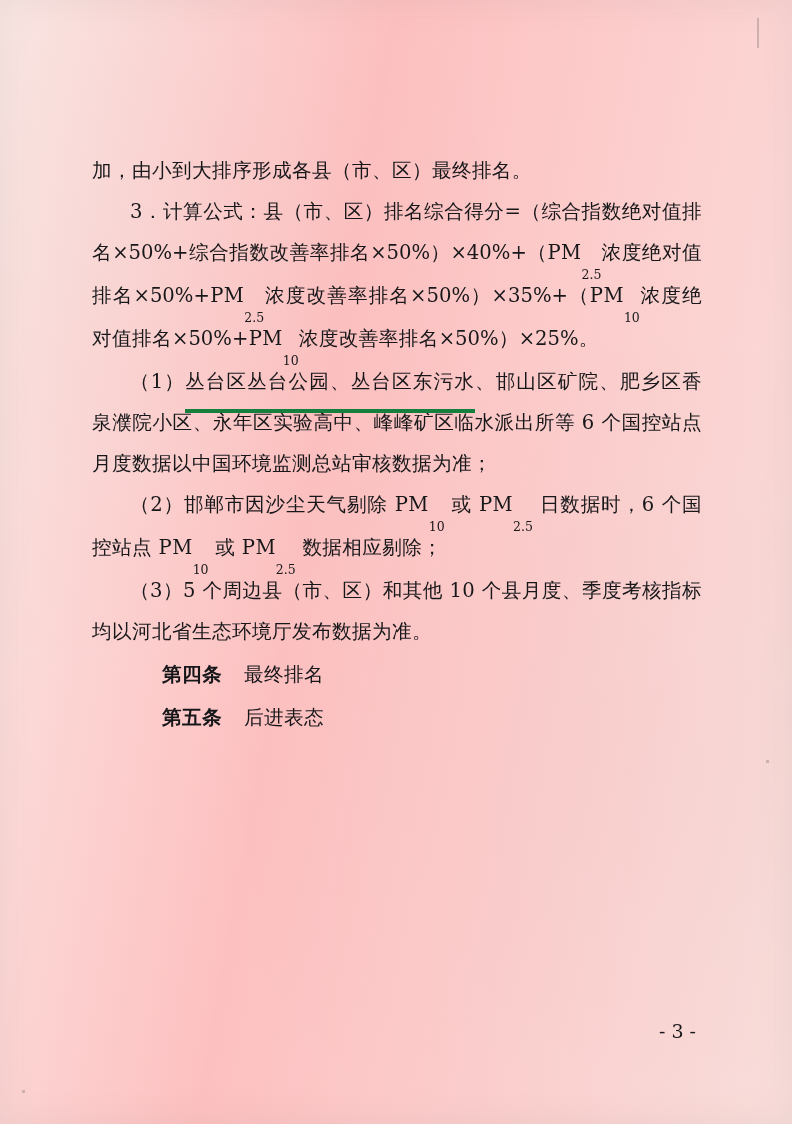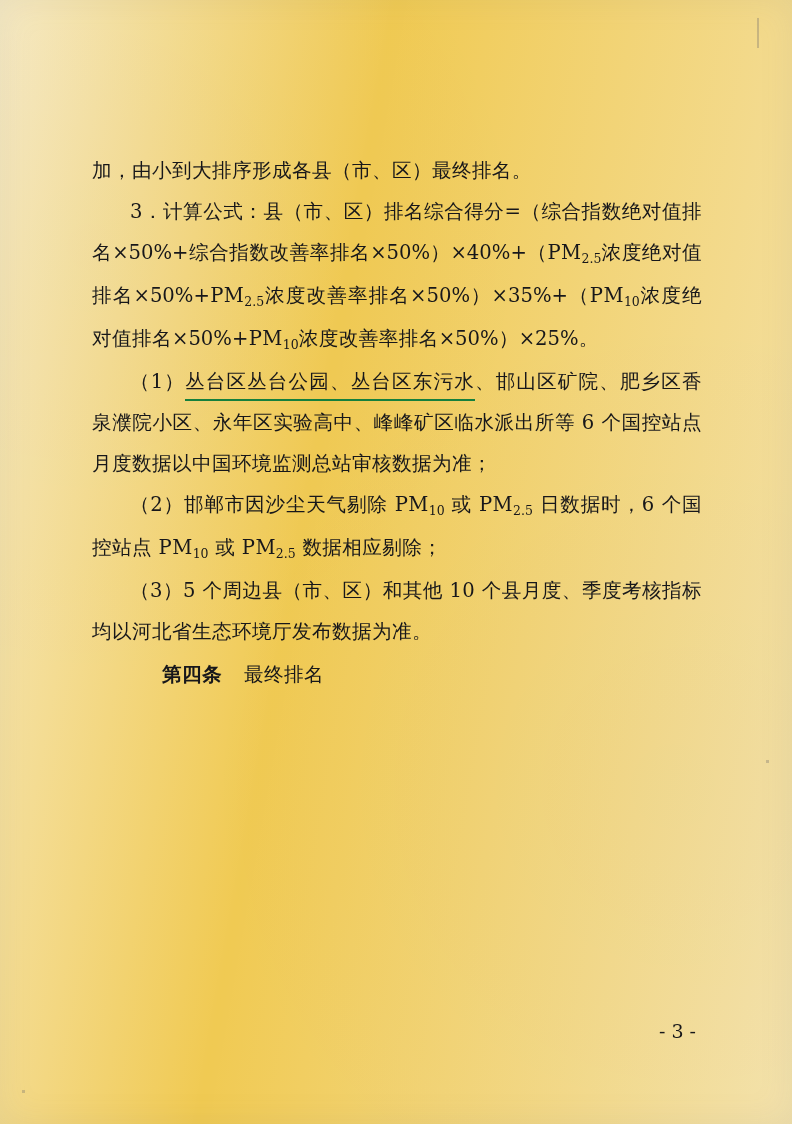--- a/index.html
+++ b/index.html
@@ -7,21 +7,21 @@
     padding: 0;
     background: #ffffff;
   }
   body {
     font-family: "DejaVu Serif", serif;
   }
   .page {
     position: relative;
     width: 792px;
     height: 1124px;
-    background: #eab308;
+    background: #fca5a5;
     overflow: hidden;
   }
   .paper-texture {
     position: absolute;
     inset: 0;
     background:
       radial-gradient(circle at 12% 22%, rgba(0,0,0,0.012) 0%, rgba(0,0,0,0) 45%),
       radial-gradient(circle at 85% 70%, rgba(0,0,0,0.014) 0%, rgba(0,0,0,0) 50%),
       linear-gradient(100deg, rgba(250,248,244,0.8) 0%, rgba(255,255,255,0.3) 40%, rgba(249,247,243,0.7) 100%);
     pointer-events: none;
@@ -49,40 +49,40 @@
     line-height: 41px;
     color: #17171a;
     letter-spacing: 0.4px;
     text-align: justify;
     font-family: "DejaVu Serif", serif;
   }
   p.indent {
     text-indent: 38px;
   }
   .u {
-    border-bottom: 2px solid #15803d;
-    padding-bottom: 6px;
+    border-bottom: 4px solid #15803d;
+    padding-bottom: 16px;
   }
   .heading {
     margin-top: 2px;
   }
   .heading .label {
     font-weight: bold;
     text-indent: 0;
     margin-left: 48px;
   }
   .heading .gap {
     display: inline-block;
     width: 22px;
   }
   sub {
     font-size: 12.5px;
     vertical-align: baseline;
     position: relative;
-    top: 4px;
+    top: 20px;
     letter-spacing: 0;
   }
   .lat { letter-spacing: 0; }
   .pagenum {
     position: absolute;
     right: 96px;
     top: 1020px;
     font-size: 19px;
     color: #17171a;
     font-family: "DejaVu Serif", serif;
@@ -108,18 +108,19 @@
 
     <p class="indent">（1）<span class="u">丛台区丛台公园、丛台区东污水</span>、邯山区矿院、肥乡区香泉濮院小区、永年区实验高中、峰峰矿区临水派出所等 6 个国控站点月度数据以中国环境监测总站审核数据为准；</p>
 
     <p class="indent">（2）邯郸市因沙尘天气剔除 PM<sub>10</sub> 或 PM<sub>2.5</sub> 日数据时，6 个国控站点 PM<sub>10</sub> 或 PM<sub>2.5</sub> 数据相应剔除；</p>
 
     <p class="indent">（3）5 个周边县（市、区）和其他 10 个县月度、季度考核指标均以河北省生态环境厅发布数据为准。</p>
 
     <p class="heading"><span class="gap"></span><span class="label">第四条</span><span class="gap"></span><span>最终排名</span></p>
 
 
+    <p class="heading"><span class="gap"></span><span class="label">第五条</span><span class="gap"></span><span>后进表态</span></p>
 
 
   </div>
 
   <div class="pagenum">- 3 -</div>
 </div>
 
 </body></html>

